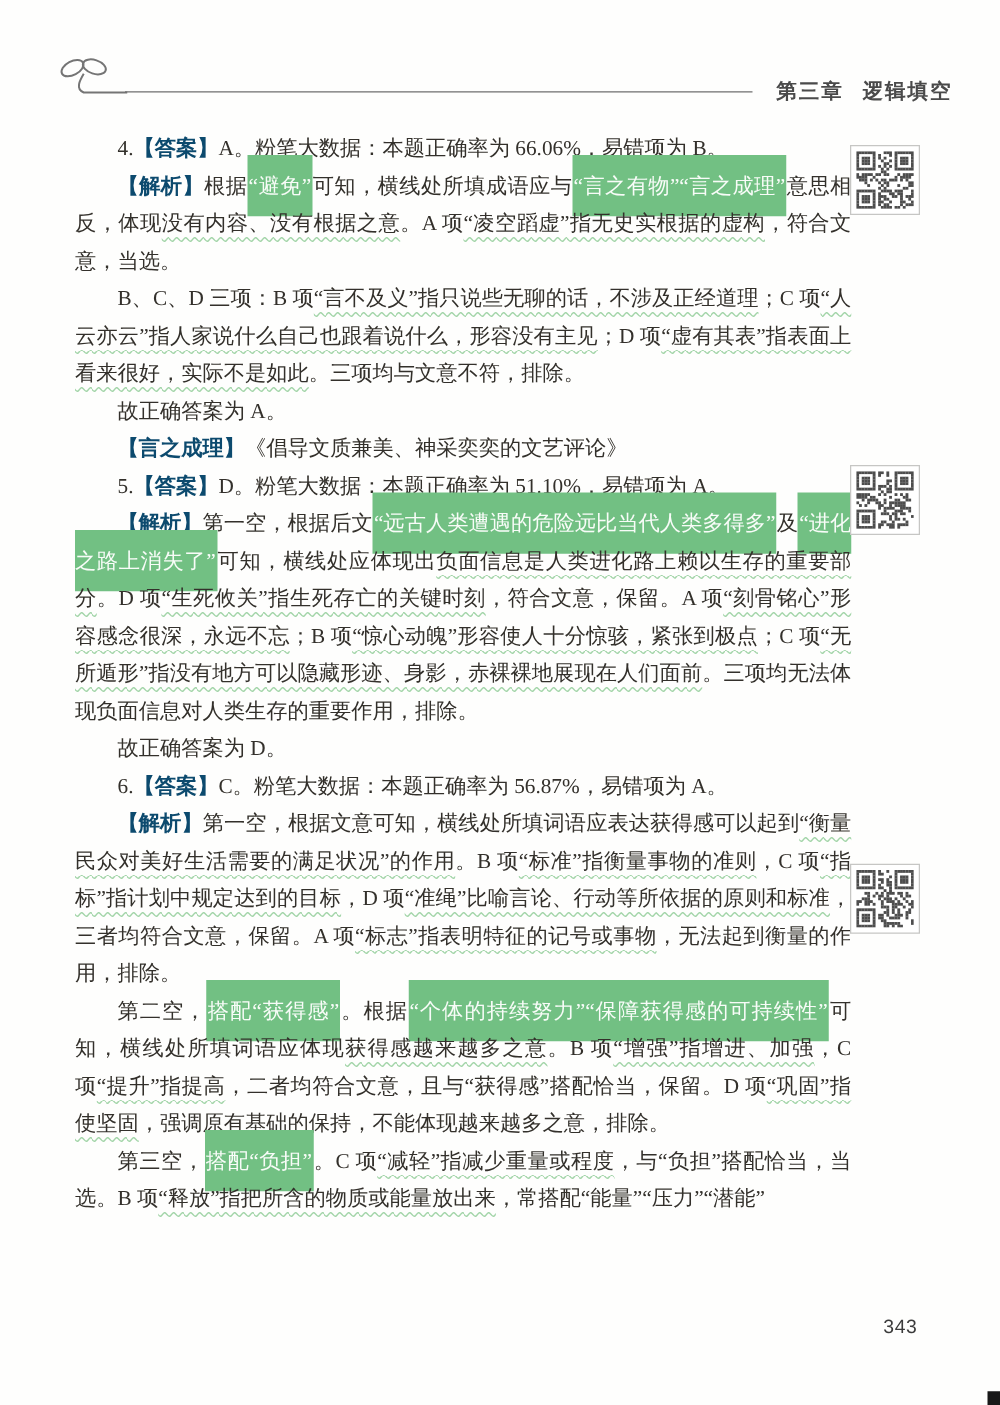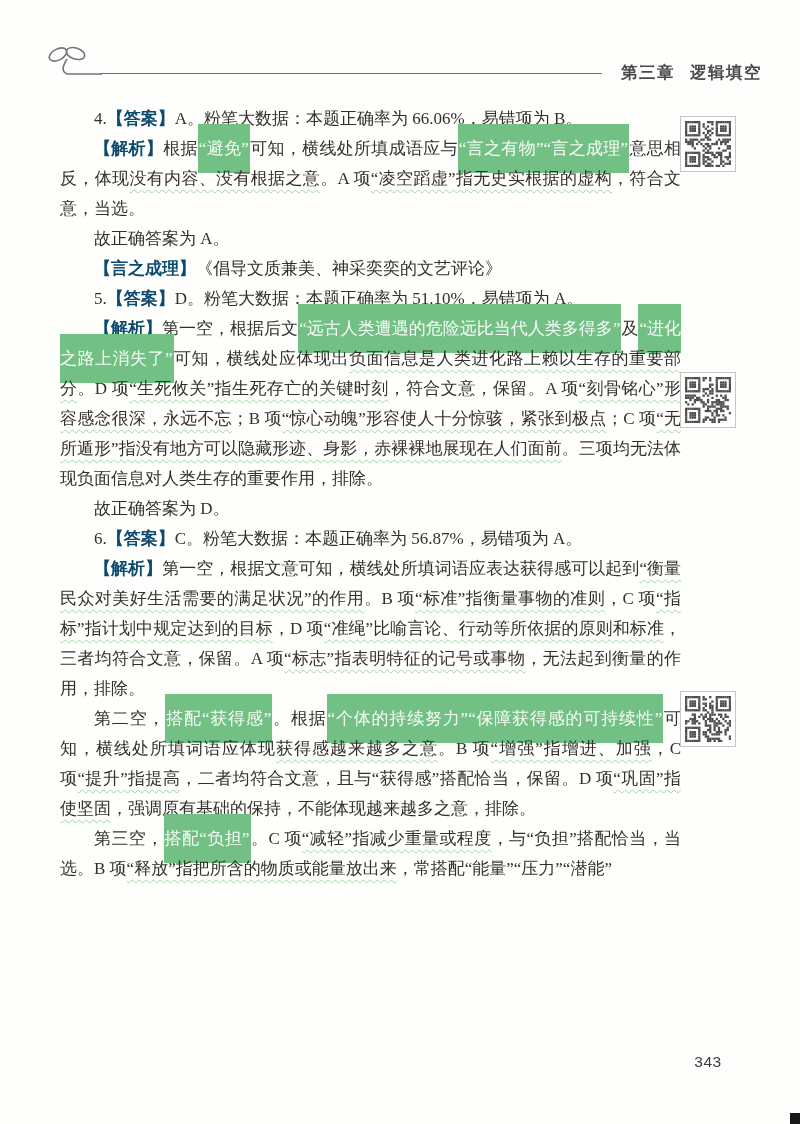--- a/index.html
+++ b/index.html
@@ -37,21 +37,21 @@
   }
   
   .qr{
     position:absolute;left:680px;width:56px;height:56px;box-sizing:border-box;
     border:1px solid #c6c6c4;background:#fff;padding:4px;
   }
   .qr svg{display:block;width:100%;height:100%;fill:#4d4d4d;}
   .qr1{top:116px;} .qr2{top:372px;} .qr3{top:691px;}
   
   .page-number{
-    position:absolute;top:1053px;left:682px;width:52px;text-align:center;
+    position:absolute;top:1053px;left:682px;width:52px;text-align:right;
     font-family:"Liberation Sans","DejaVu Sans",sans-serif;
     font-size:15.5px;color:#3b3b3b;letter-spacing:0.5px;
   }
   .corner-mark{position:absolute;right:0;top:1113px;width:10px;height:11px;background:#181818;}
 </style>
 </head>
 <body>
 
 <div class="page">
 
@@ -63,20 +63,21 @@
     </svg>
   </div>
   <div class="header-rule"></div>
   <div class="chapter-title">
     <span>第三章</span><span class="gap"></span><span>逻辑填空</span>
   </div>
 
   <div class="content">
       <p class="para"><span class="run-plain">4.</span><span class="run-bold">【答案】</span><span class="run-plain">A。粉笔大数据：本题正确率为 66.06%，易错项为 B。</span></p>
       <p class="para"><span class="run-bold">【解析】</span><span class="run-plain">根据</span><span class="run-hl">“避免”</span><span class="run-plain">可知，横线处所填成语应与</span><span class="run-hl">“言之有物”“言之成理”</span><span class="run-plain">意思相反，体现</span><span class="run-wavy">没有内容、没有根据之意</span><span class="run-plain">。A 项</span><span class="run-wavy">“凌空蹈虚”指无史实根据的虚构</span><span class="run-plain">，符合文意，当选。</span></p>
+      <p class="para"><span class="run-plain">B、C、D 三项：B 项</span><span class="run-wavy">“言不及义”指只说些无聊的话，不涉及正经道理</span><span class="run-plain">；C 项</span><span class="run-wavy">“人云亦云”指人家说什么自己也跟着说什么，形容没有主见</span><span class="run-plain">；D 项</span><span class="run-wavy">“虚有其表”指表面上看来很好，实际不是如此</span><span class="run-plain">。三项均与文意不符，排除。</span></p>
       <p class="para"><span class="run-plain">故正确答案为 A。</span></p>
       <p class="para"><span class="run-bold">【言之成理】</span><span class="run-plain">《倡导文质兼美、神采奕奕的文艺评论》</span></p>
       <p class="para"><span class="run-plain">5.</span><span class="run-bold">【答案】</span><span class="run-plain">D。粉笔大数据：本题正确率为 51.10%，易错项为 A。</span></p>
       <p class="para"><span class="run-bold">【解析】</span><span class="run-plain">第一空，根据后文</span><span class="run-hl">“远古人类遭遇的危险远比当代人类多得多”</span><span class="run-plain">及</span><span class="run-hl">“进化之路上消失了”</span><span class="run-plain">可知，横线处应体现出</span><span class="run-wavy">负面信息是人类进化路上赖以生存的重要部分</span><span class="run-plain">。D 项</span><span class="run-wavy">“生死攸关”指生死存亡的关键时刻</span><span class="run-plain">，符合文意，保留。A 项</span><span class="run-wavy">“刻骨铭心”形容感念很深，永远不忘</span><span class="run-plain">；B 项</span><span class="run-wavy">“惊心动魄”形容使人十分惊骇，紧张到极点</span><span class="run-plain">；C 项</span><span class="run-wavy">“无所遁形”指没有地方可以隐藏形迹、身影，赤裸裸地展现在人们面前</span><span class="run-plain">。三项均无法体现负面信息对人类生存的重要作用，排除。</span></p>
       <p class="para"><span class="run-plain">故正确答案为 D。</span></p>
       <p class="para"><span class="run-plain">6.</span><span class="run-bold">【答案】</span><span class="run-plain">C。粉笔大数据：本题正确率为 56.87%，易错项为 A。</span></p>
       <p class="para"><span class="run-bold">【解析】</span><span class="run-plain">第一空，根据文意可知，横线处所填词语应表达获得感可以起到</span><span class="run-wavy">“衡量民众对美好生活需要的满足状况”的作用</span><span class="run-plain">。B 项</span><span class="run-wavy">“标准”指衡量事物的准则</span><span class="run-plain">，C 项</span><span class="run-wavy">“指标”指计划中规定达到的目标</span><span class="run-plain">，D 项</span><span class="run-wavy">“准绳”比喻言论、行动等所依据的原则和标准</span><span class="run-plain">，三者均符合文意，保留。A 项</span><span class="run-wavy">“标志”指表明特征的记号或事物</span><span class="run-plain">，无法起到衡量的作用，排除。</span></p>
       <p class="para"><span class="run-plain">第二空，</span><span class="run-hl">搭配“获得感”</span><span class="run-plain">。根据</span><span class="run-hl">“个体的持续努力”“保障获得感的可持续性”</span><span class="run-plain">可知，横线处所填词语应体现</span><span class="run-wavy">获得感越来越多之意</span><span class="run-plain">。B 项</span><span class="run-wavy">“增强”指增进、加强</span><span class="run-plain">，C 项</span><span class="run-wavy">“提升”指提高</span><span class="run-plain">，二者均符合文意，且与“获得感”搭配恰当，保留。D 项</span><span class="run-wavy">“巩固”指使坚固</span><span class="run-plain">，强调原有基础的保持，不能体现越来越多之意，排除。</span></p>
       <p class="para"><span class="run-plain">第三空，</span><span class="run-hl">搭配“负担”</span><span class="run-plain">。C 项</span><span class="run-wavy">“减轻”指减少重量或程度</span><span class="run-plain">，与“负担”搭配恰当，当选。B 项</span><span class="run-wavy">“释放”指把所含的物质或能量放出来</span><span class="run-plain">，常搭配“能量”“压力”“潜能”</span></p>
     </div>

